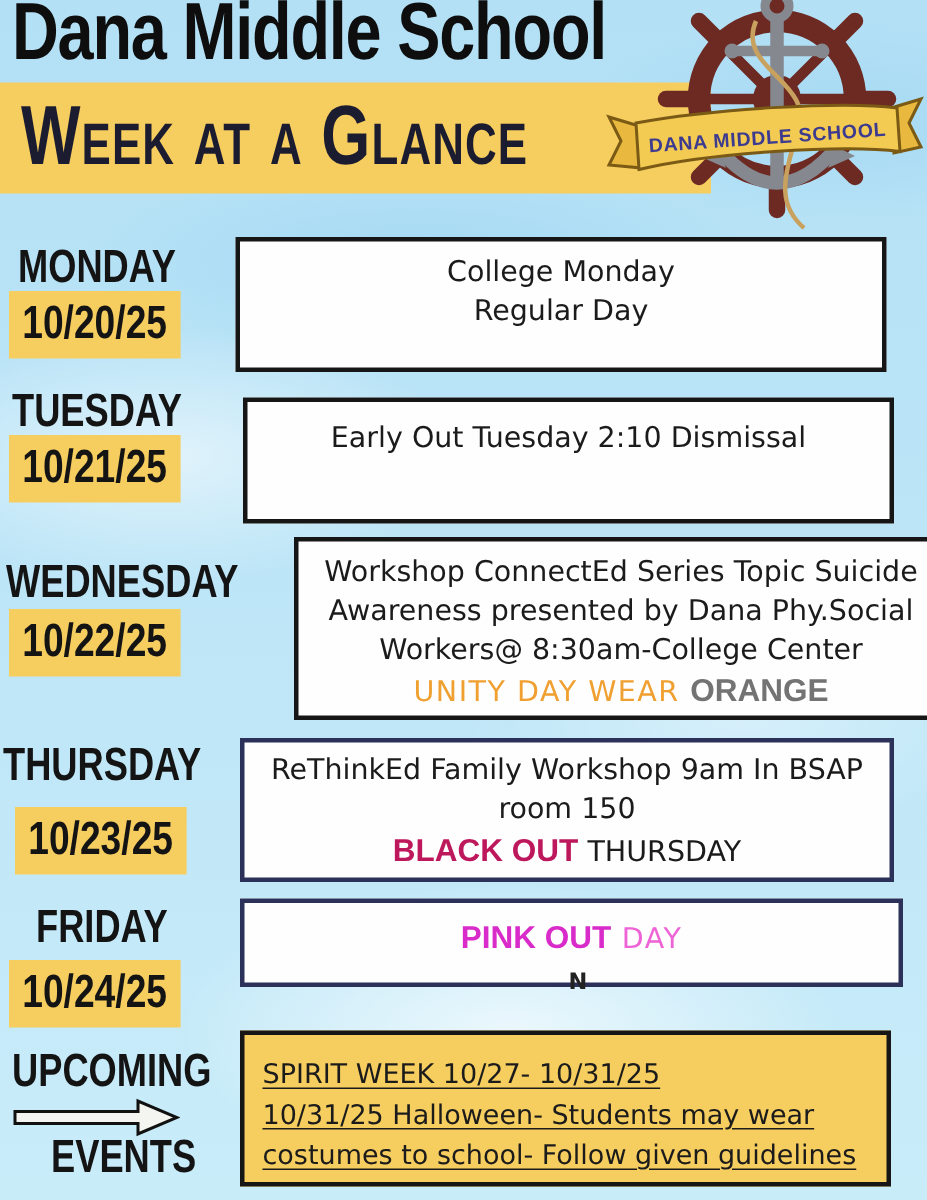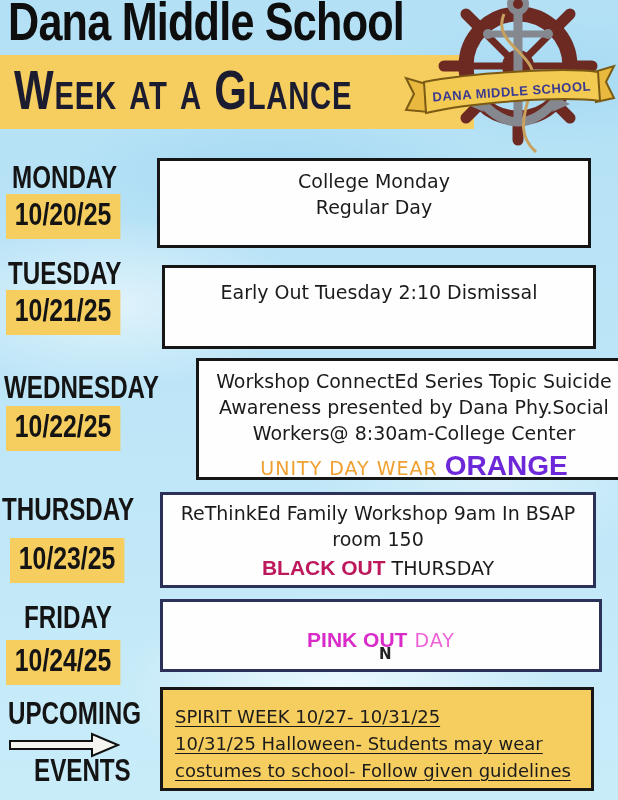--- a/index.html
+++ b/index.html
@@ -45,35 +45,35 @@
   .event-box{
     position:absolute;background:#fefefe;border:3px solid #161616;
     text-align:center;font-size:19px;color:#1b1b1b;line-height:1.36;
     box-sizing:content-box;
   }
   .navy{border-color:#2b3158;}
   #box-mon{left:157px;top:158px;width:428px;height:76px;padding-top:8px;}
   #box-tue{left:162px;top:265px;width:428px;height:66px;padding-top:12px;}
   #box-wed{left:163px;top:358px;width:430px;height:108px;padding-top:8px;margin-left:33px;}
   #box-thu{left:160px;top:492px;width:430px;height:84px;padding-top:6px;}
-  #box-fri{left:160px;top:599px;width:436px;height:44px;padding-top:23px;}
+  #box-fri{left:160px;top:599px;width:436px;height:44px;padding-top:9px;}
   #box-upcoming{
     left:160px;top:687px;width:404px;height:72px;background:#f6cd5f;
     text-align:left;padding:13px 12px;font-size:18px;line-height:1.5;
   }
   #box-upcoming .u-line{text-decoration:underline;text-underline-offset:3px;white-space:nowrap;}
   #lbl-mon{left:12px;top:160px;} #date-mon{left:6px;top:194px;}
   #lbl-tue{left:8px;top:256px;}  #date-tue{left:6px;top:290px;}
   #lbl-wed{left:4px;top:370px;}  #date-wed{left:6px;top:406px;}
   #lbl-thu{left:2px;top:492px;}  #date-thu{left:10px;top:538px;}
   #lbl-fri{left:24px;top:600px;} #date-fri{left:6px;top:640px;}
   #lbl-upcoming{left:8px;top:696px;} #lbl-events{left:34px;top:753px;}
   #arrow{position:absolute;left:8px;top:732px;}
   .orange-reg{color:#f0a030;letter-spacing:1px;}
-  .orange-bold{color:#6d28d9;font-weight:900;font-family:"Liberation Sans",sans-serif;font-size:28px;}
+  .orange-bold{color:#737373;font-weight:900;font-family:"Liberation Sans",sans-serif;font-size:21px;}
   .black-bold{font-weight:900;font-family:"Liberation Sans",sans-serif;font-size:21px;color:#be185d;}
   .pink-bold{color:#d92bc9;font-weight:900;font-family:"Liberation Sans",sans-serif;font-size:21px;}
   .pink-reg{color:#ee63d6;letter-spacing:1px;}
   .special-line{margin-top:1px;}
   .stray-n{position:absolute;left:379px;top:645px;font-size:15px;font-weight:700;color:#222;}
 </style>
 </head>
 <body>
 
 <div class="page">

